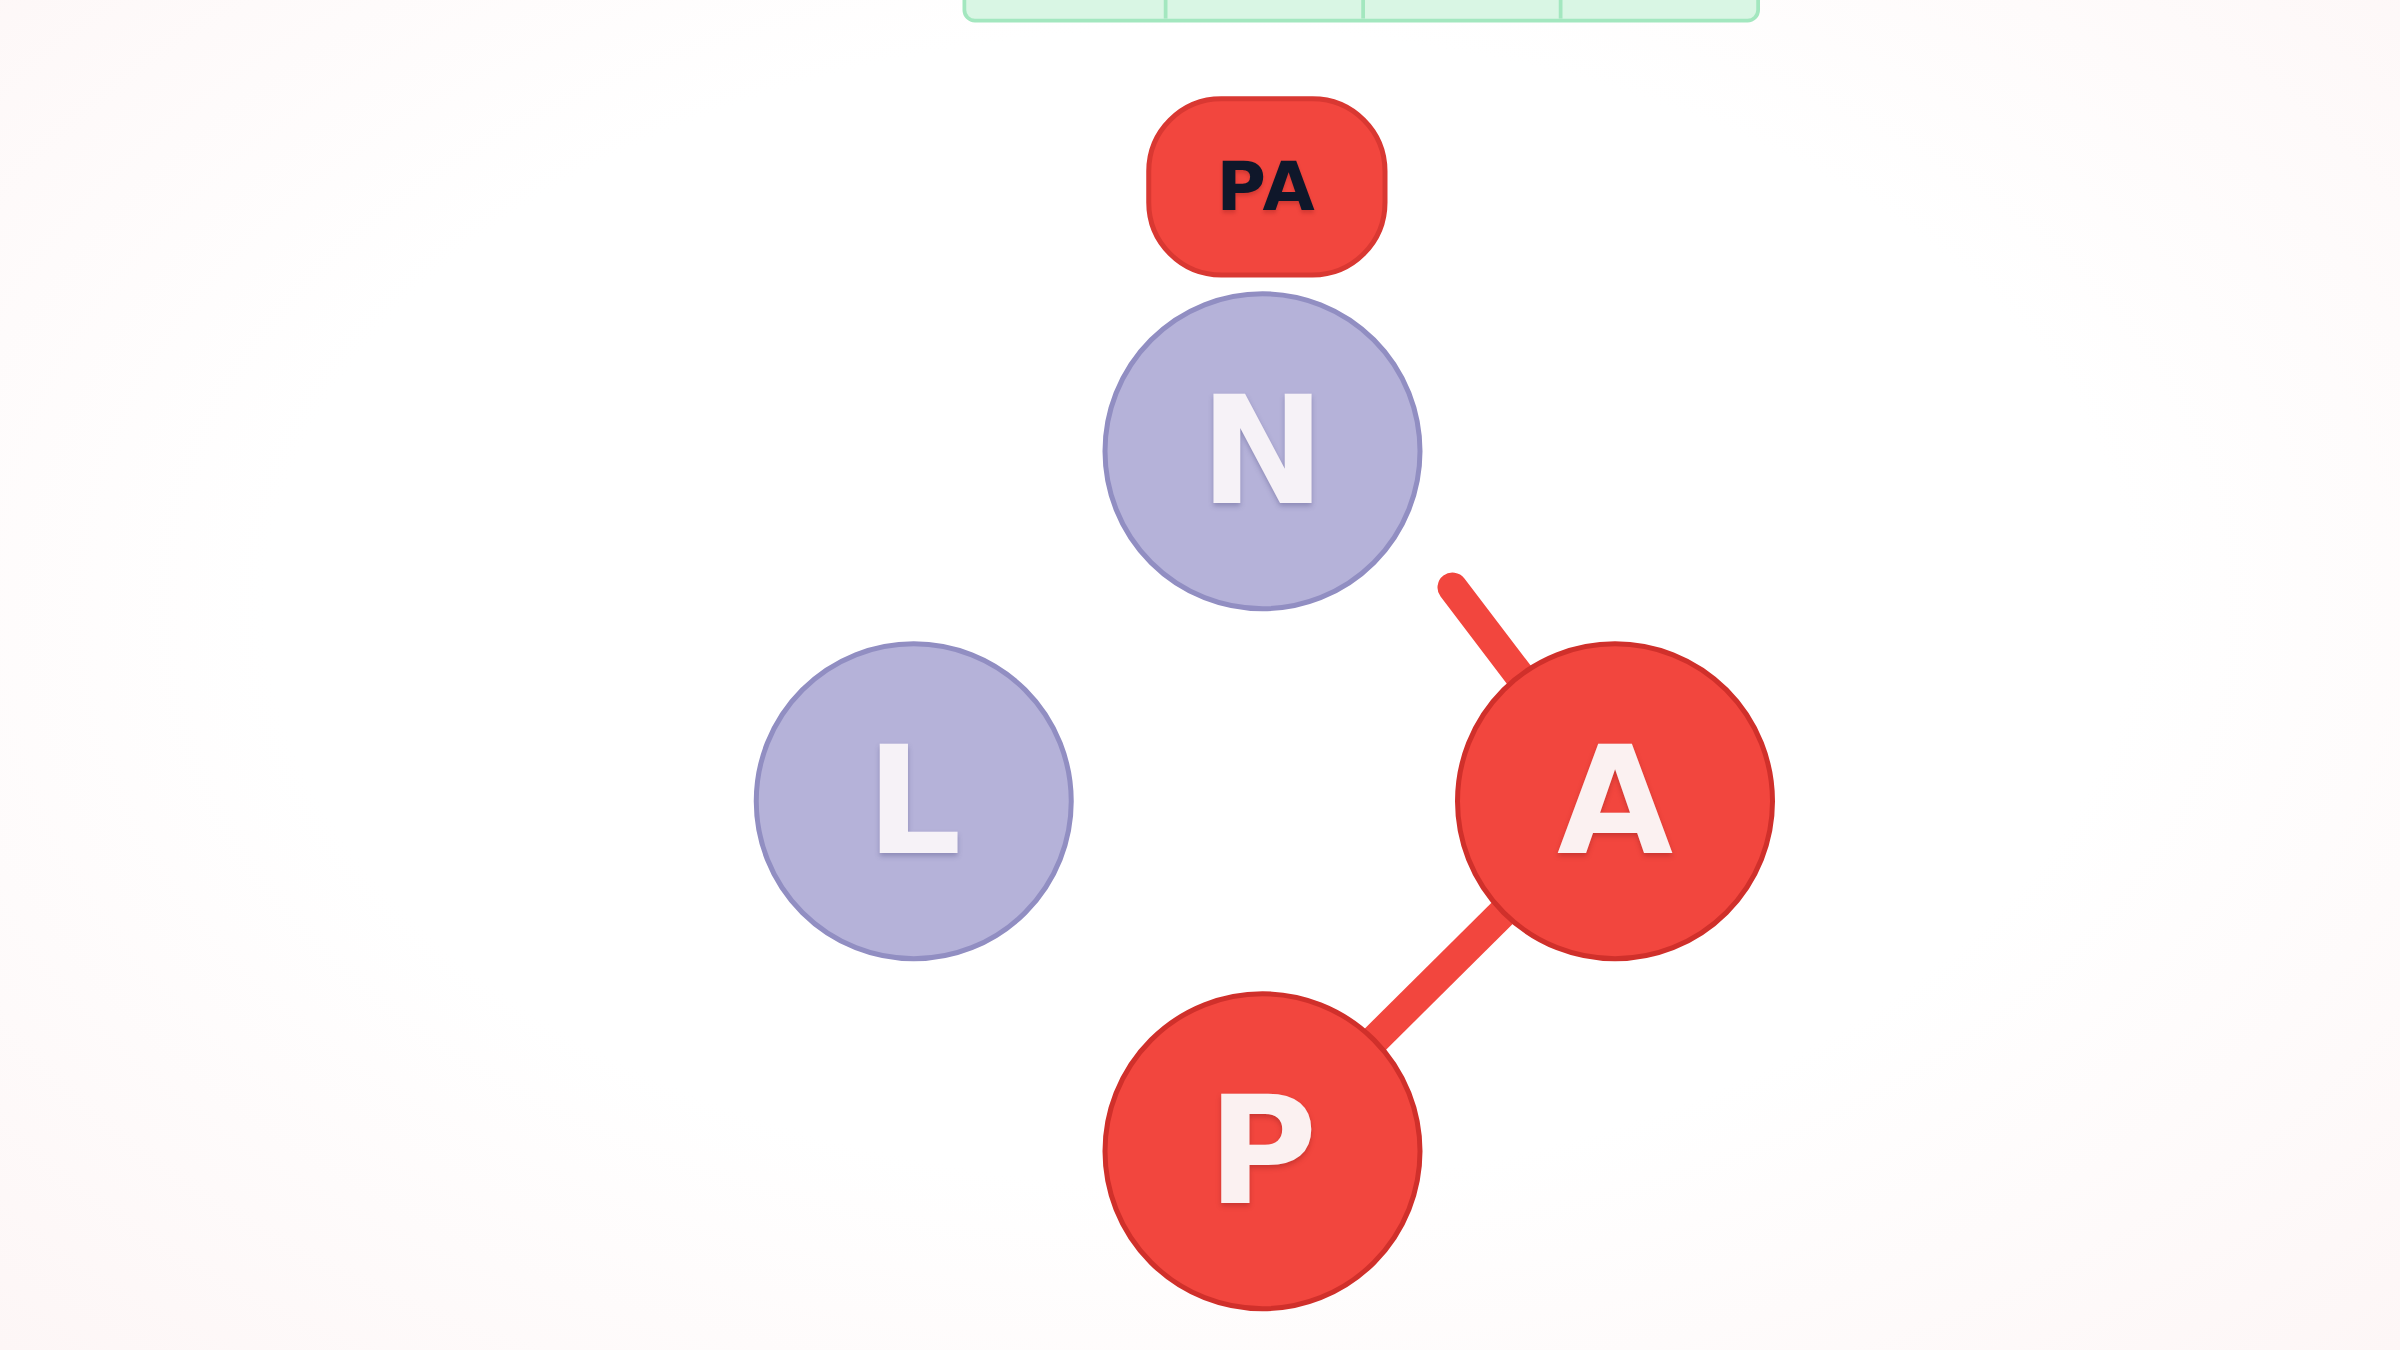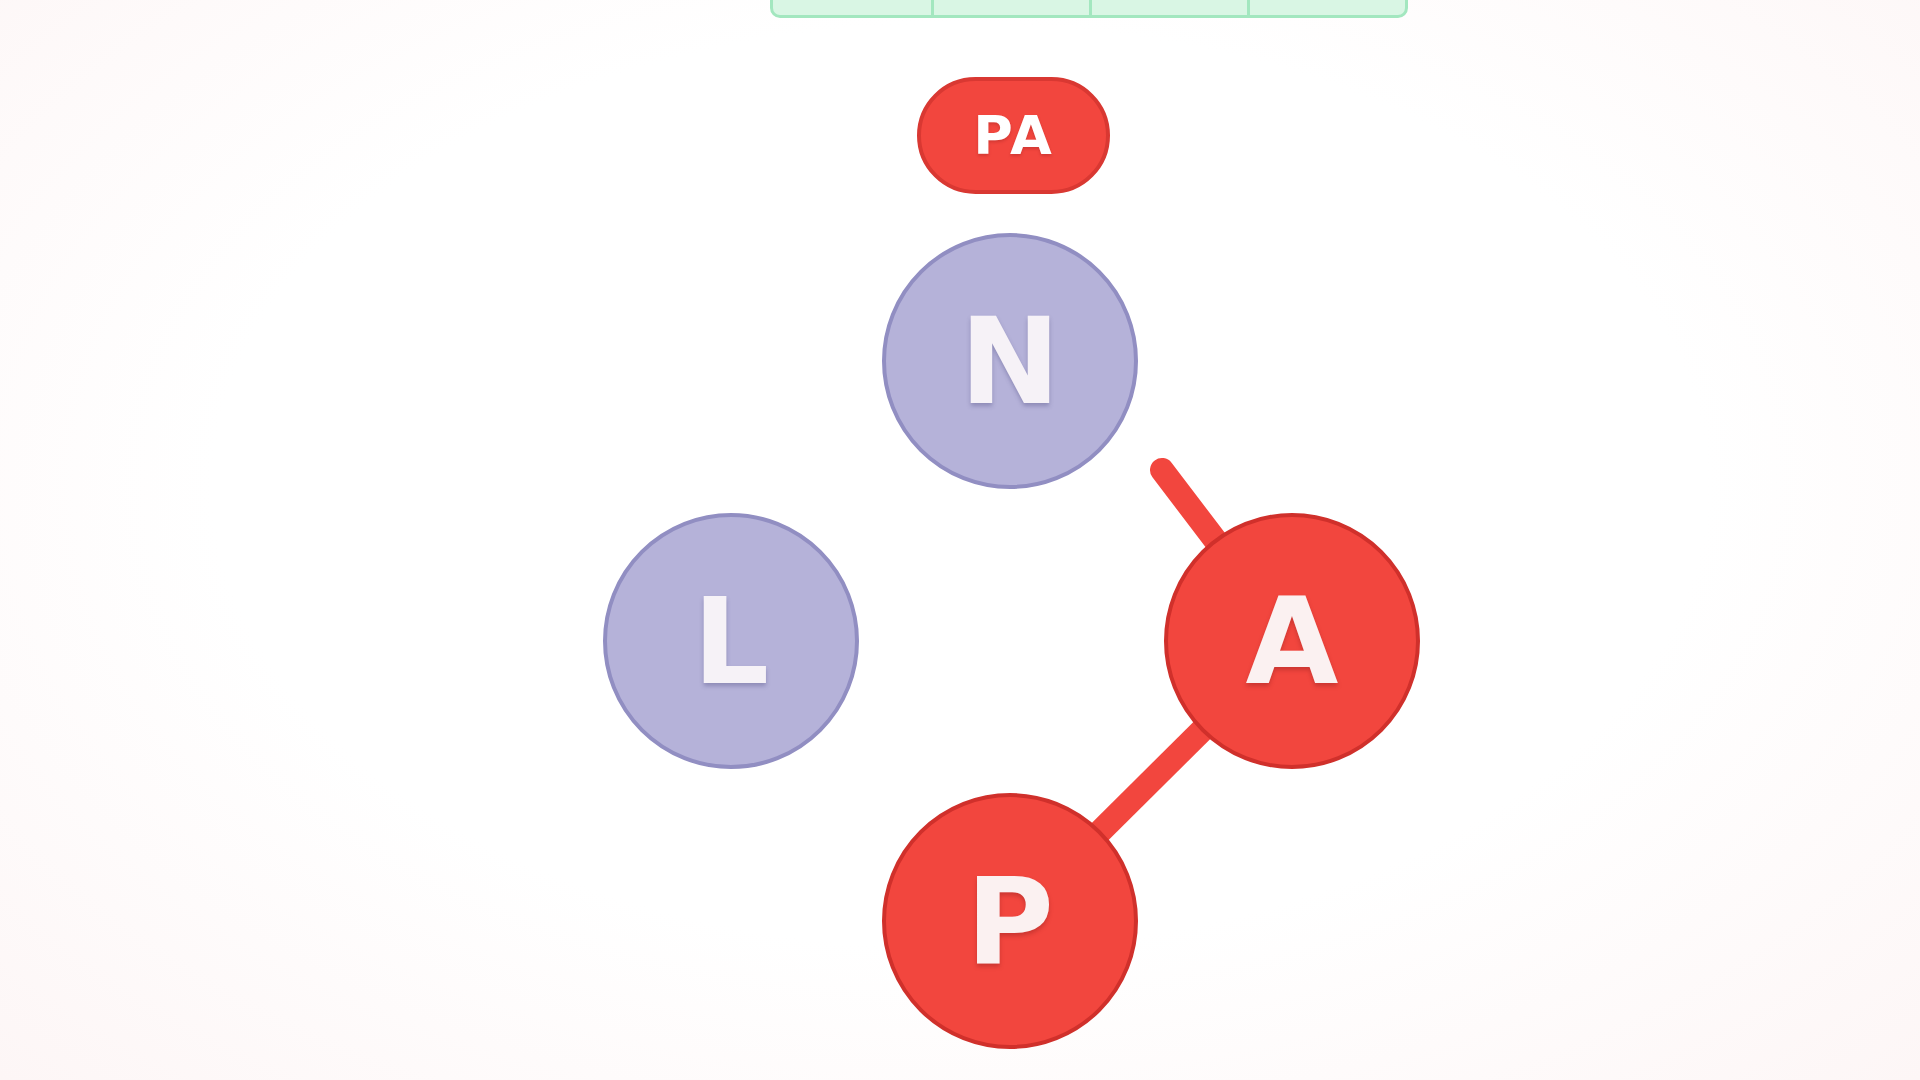--- a/index.html
+++ b/index.html
@@ -37,29 +37,29 @@
     box-sizing: border-box;
   }
   .answer-slot:first-child { border-left: none; }
 
   
   .word-pill {
     position: absolute;
     left: 917px;
     top: 77px;
     width: 193px;
-    height: 117px;
+    height: 145px;
     background: #f2463e;
     border: 4px solid #d93832;
     border-radius: 60px;
     box-sizing: border-box;
     display: flex;
     align-items: center;
     justify-content: center;
-    color: #ffffff;
+    color: #0f172a;
     font-size: 54px;
     font-weight: 700;
     letter-spacing: 2px;
     text-shadow: 0 2px 3px rgba(120, 20, 20, 0.25);
   }
 
   
   .lines-layer {
     position: absolute;
     inset: 0;

